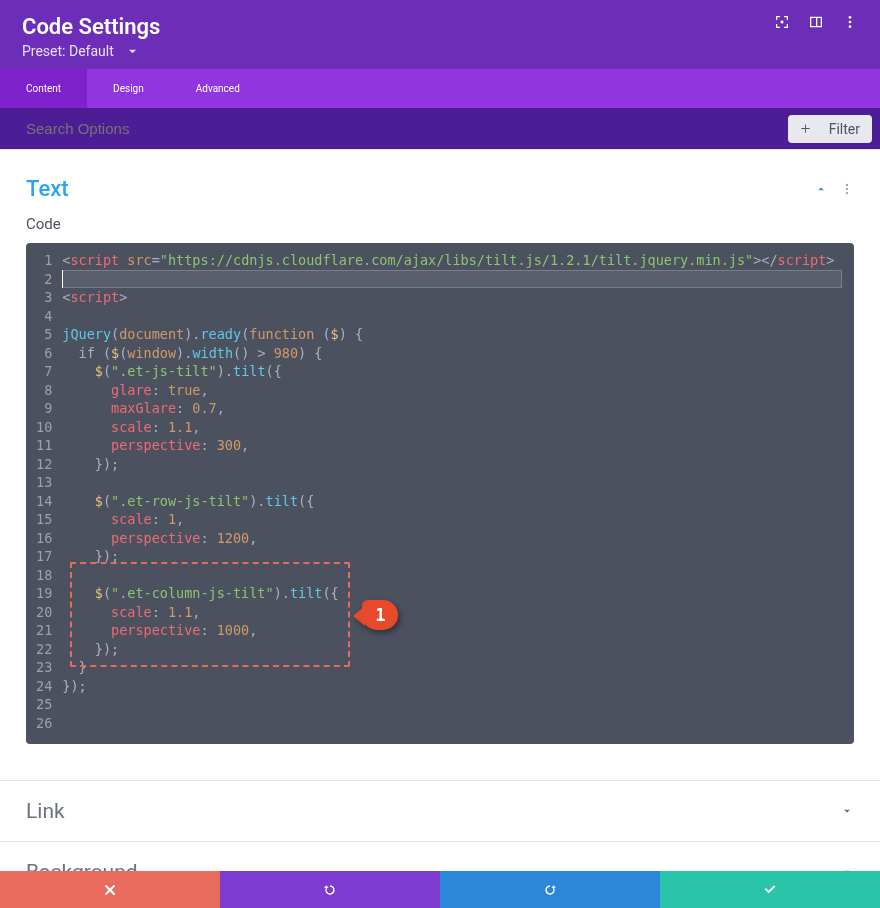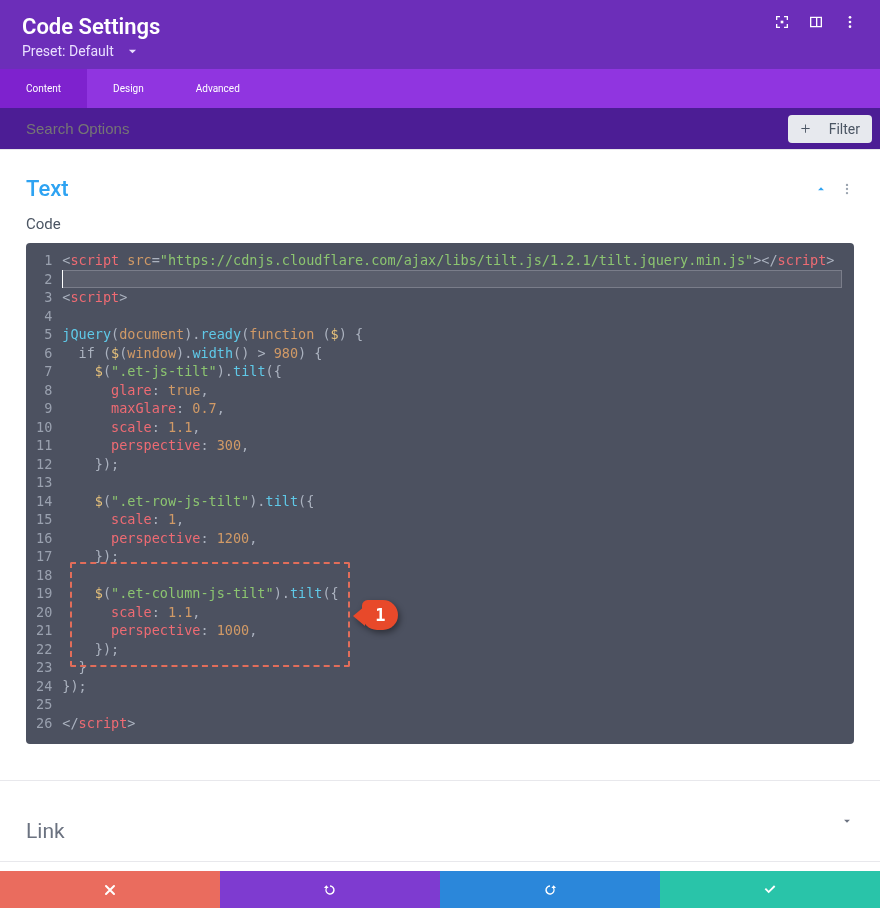--- a/index.html
+++ b/index.html
@@ -32,21 +32,21 @@
   .codearea { position:relative; flex:1; }
   .code pre { margin:0; white-space:pre; }
   .cursor-line { position:absolute; left:0; right:6px; top:18.5px; height:18.5px; background:rgba(255,255,255,0.08); border:1px solid rgba(200,200,210,0.3); pointer-events:none; }
   .caret { position:absolute; left:0; top:18.5px; width:1px; height:18.5px; background:#fff; }
   .t-red{color:#ef6b73;} .t-green{color:#8cc570;} .t-orange{color:#d19a66;} .t-lblue{color:#5fc9e8;} .t-gray{color:#abb2bf;} .t-yellow{color:#e5c07b;}
   .annot-box { position:absolute; border:2px dashed #e26d5a; border-radius:2px; pointer-events:none; }
   .annot-marker { position:absolute; width:36px; height:30px; background:#e8492a; border-radius:6px 16px 16px 16px; color:#fff; font-weight:700; display:flex; align-items:center; justify-content:center; font-size:17px; filter:drop-shadow(2px 3px 3px rgba(0,0,0,0.4)); }
   .annot-marker:before { content:""; position:absolute; left:-9px; top:6px; width:0; height:0; border-top:10px solid transparent; border-bottom:10px solid transparent; border-right:12px solid #e8492a; }
   .acc { border-top:1px solid #e8e8ec; margin:0 0 0 0; }
   .acc-row { display:flex; justify-content:space-between; align-items:center; padding:18px 26px; cursor:pointer; }
-  .acc-title { color:#6b7280; font-size:21px;margin-top:20px; }
+  .acc-title { color:#6b7280; font-size:21px; }
   .acc-row svg { width:14px; height:14px; fill:#6b7280; }
   .footer { position:absolute; bottom:0; left:0; width:880px; height:37px; display:flex; }
   .fbtn { flex:1; display:flex; align-items:center; justify-content:center; cursor:pointer; }
   .fbtn svg { width:16px; height:16px; fill:#fff; }
   .f-red{background:#ea6c5e;} .f-purple{background:#7e3bd0;} .f-blue{background:#2b87da;} .f-green{background:#29c4a9;}
 </style>
 </head>
 <body>
 
 <div class="header">
@@ -164,21 +164,20 @@
           <pre><span class="t-gray">      </span><span class="t-red">perspective</span><span class="t-gray">: </span><span class="t-orange">1200</span><span class="t-gray">,</span></pre>
           <pre><span class="t-gray">    });</span></pre>
           <pre>&nbsp;</pre>
           <pre><span class="t-gray">    </span><span class="t-yellow">$</span><span class="t-gray">(</span><span class="t-green">".et-column-js-tilt"</span><span class="t-gray">).</span><span class="t-lblue">tilt</span><span class="t-gray">({</span></pre>
           <pre><span class="t-gray">      </span><span class="t-red">scale</span><span class="t-gray">: </span><span class="t-orange">1.1</span><span class="t-gray">,</span></pre>
           <pre><span class="t-gray">      </span><span class="t-red">perspective</span><span class="t-gray">: </span><span class="t-orange">1000</span><span class="t-gray">,</span></pre>
           <pre><span class="t-gray">    });</span></pre>
           <pre><span class="t-gray">  }</span></pre>
           <pre><span class="t-gray">});</span></pre>
           <pre>&nbsp;</pre>
-          <pre><span class="t-gray">&lt;/</span><span class="t-red">script</span><span class="t-gray">&gt;</span></pre>
         </div>
       <div class="annot-box" id="annot-box" style="top: 310.5px; left: 8px; width: 280px; height: 105px;"></div>
       <div class="annot-marker" id="annot-marker" style="top: 348.75px; left: 300px;">
           <span>1</span>
         </div>
     </div>
   </div>
 </div>
 
 <div style="height:28px"></div>

